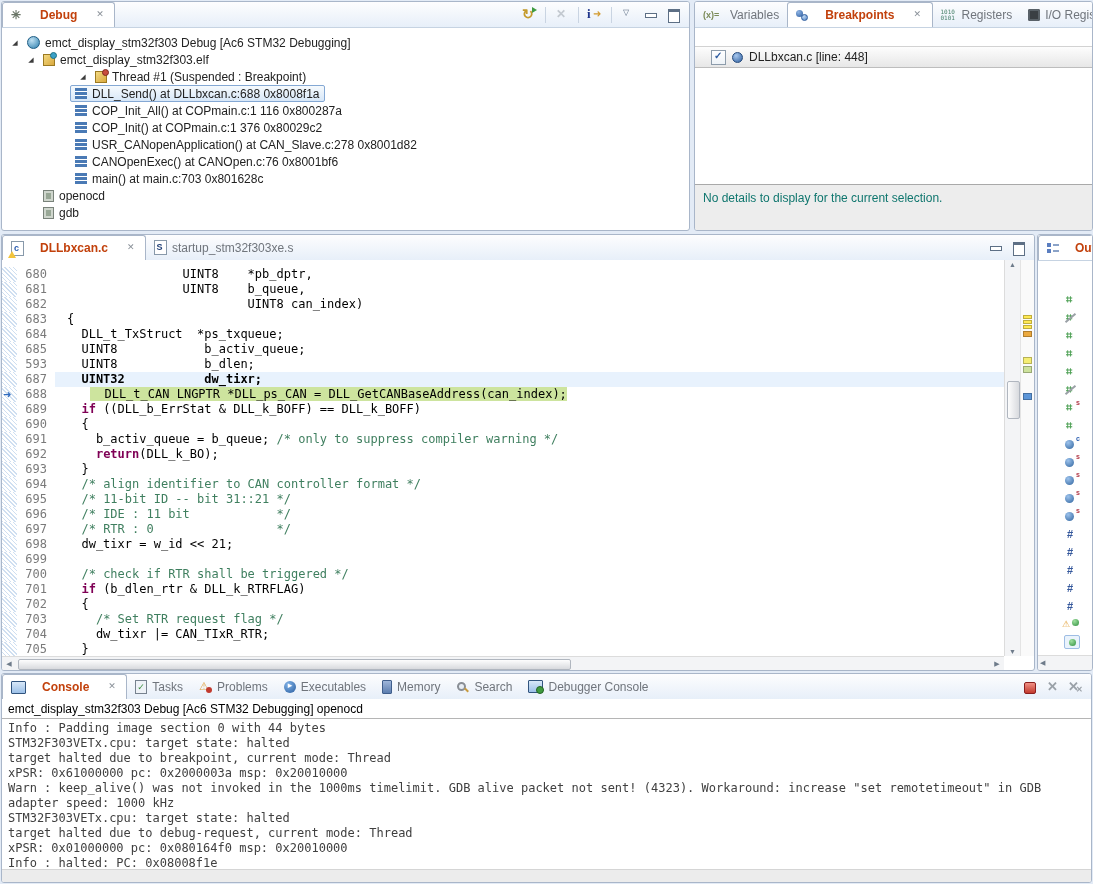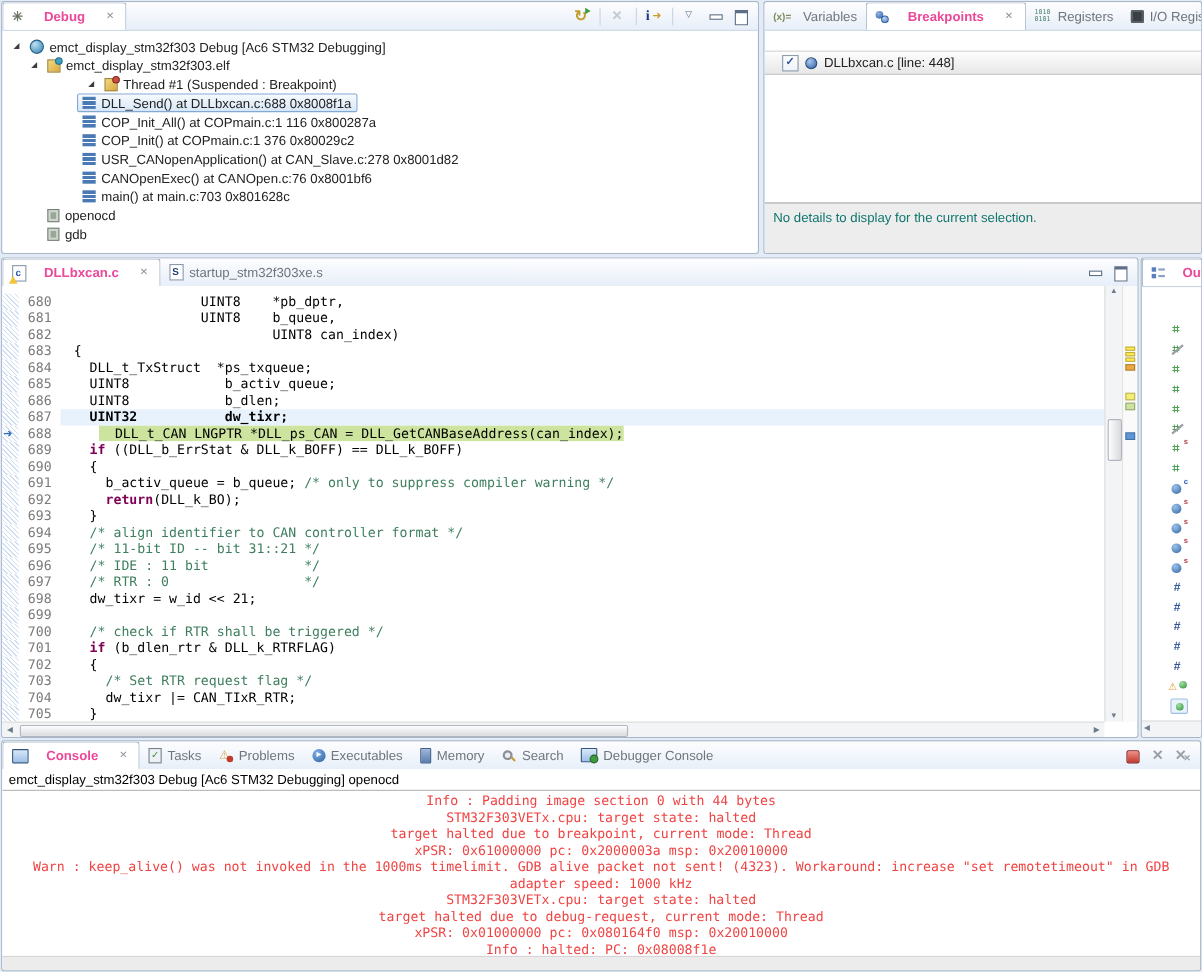--- a/index.html
+++ b/index.html
@@ -11,21 +11,21 @@
   #right-panel{left:694px;top:1px;width:399px;height:230px;}
   #editor-panel{left:1px;top:234px;width:1034px;height:437px;}
   #outline-panel{left:1037px;top:234px;width:56px;height:437px;}
   #console-panel{left:1px;top:673px;width:1091px;height:210px;}
 
   
   .tabbar{height:25px;background:linear-gradient(#fdfdfe,#e7eff9);border-bottom:1px solid #c6d3e2;
           display:flex;align-items:stretch;white-space:nowrap;overflow:hidden;}
   .tab{display:flex;align-items:center;gap:5px;padding:0 8px;color:#70757c;position:relative;}
   .tab.active{background:#fff;border:1px solid #a9b6c9;border-bottom-color:#fff;border-radius:3px 3px 0 0;
-              color:#ec4899;font-weight:bold;margin-bottom:-1px;gap:16px;}
+              color:#c2410c;font-weight:bold;margin-bottom:-1px;gap:16px;}
   .xbtn{width:11px;height:11px;margin-left:2px;position:relative;}
   .xbtn::before{content:"\2715";position:absolute;left:1px;top:-1px;font-size:9px;font-weight:normal;color:#8a9199;}
   .tb-right{margin-left:auto;display:flex;align-items:center;gap:3px;padding-right:5px;}
   .sep{width:1px;height:16px;background:#c9d4e2;margin:0 3px;}
   .ti{width:20px;height:18px;position:relative;display:inline-block;}
 
   
   .ti-relaunch::before{content:"\21BB";position:absolute;left:3px;top:0;font-size:14px;font-weight:bold;color:#c49b2d;}
   .ti-relaunch::after{content:"";position:absolute;right:2px;top:1px;border-left:5px solid #3f9b3f;border-top:3px solid transparent;border-bottom:3px solid transparent;}
   .ti-terminate-disabled::before{content:"\2715";position:absolute;left:4px;top:1px;font-size:12px;font-weight:bold;color:#c3c9d0;}
@@ -131,21 +131,21 @@
   .oi.function-warning::before{content:"\26A0";position:absolute;left:-2px;top:2px;font-size:9px;color:#e2a23c;}
   .oi.function-warning::after{content:"";position:absolute;right:1px;top:2px;width:7px;height:7px;border-radius:50%;background:radial-gradient(circle at 35% 30%,#9fe09f,#2f8f3f);}
   .oi.function-selected{border:1px solid #9ebde4;background:#eaf3fc;border-radius:2px;box-sizing:border-box;}
   .oi.function-selected::before{content:"";position:absolute;left:4px;top:3px;width:7px;height:7px;border-radius:50%;background:radial-gradient(circle at 35% 30%,#9fe09f,#2f8f3f);}
   .outline-hscroll{position:absolute;left:0;right:0;bottom:0;height:14px;background:#f3f4f6;border-top:1px solid #dcdcdc;}
   .outline-hscroll .arr{position:absolute;left:2px;top:0;font-size:7px;line-height:13px;color:#6e7b8a;}
 
   
   #console-body{position:absolute;left:0;right:0;top:25px;bottom:12px;background:#fff;overflow:hidden;}
   .proc-label{padding:3px 6px 2px 6px;color:#000;border-bottom:1px solid #b5b5b5;}
-  .clines{padding:2px 6px;font:12px/15px "DejaVu Sans Mono",monospace;color:#ef4444;white-space:pre;text-align:center;}
+  .clines{padding:2px 6px;font:12px/15px "DejaVu Sans Mono",monospace;color:#404040;white-space:pre;}
   .console-hscroll{position:absolute;left:0;right:0;bottom:0;height:12px;background:#ececec;border-top:1px solid #d5d5d5;}
 </style>
 </head>
 <body>
 
 <div class="app">
 
   <section class="panel" id="debug-panel">
     <div class="tabbar">
       <div id="debug-tabs" style="display:flex">
@@ -322,21 +322,21 @@
           <span class="lnum">684</span>
           <span class="ltext"><span class="inner"><span>  DLL_t_TxStruct  *ps_txqueue;</span></span></span>
         </div>
         <div class="line">
           <span class="gutter"></span>
           <span class="lnum">685</span>
           <span class="ltext"><span class="inner"><span>  UINT8            b_activ_queue;</span></span></span>
         </div>
         <div class="line">
           <span class="gutter"></span>
-          <span class="lnum">686</span>
+          <span class="lnum">593</span>
           <span class="ltext"><span class="inner"><span>  UINT8            b_dlen;</span></span></span>
         </div>
         <div class="line cur">
           <span class="gutter"></span>
           <span class="lnum">687</span>
           <span class="ltext"><span class="inner"><span>  UINT32           dw_tixr;</span></span></span>
         </div>
         <div class="line dbg">
           <span class="gutter">
             <span class="ip-arrow">➜</span>

